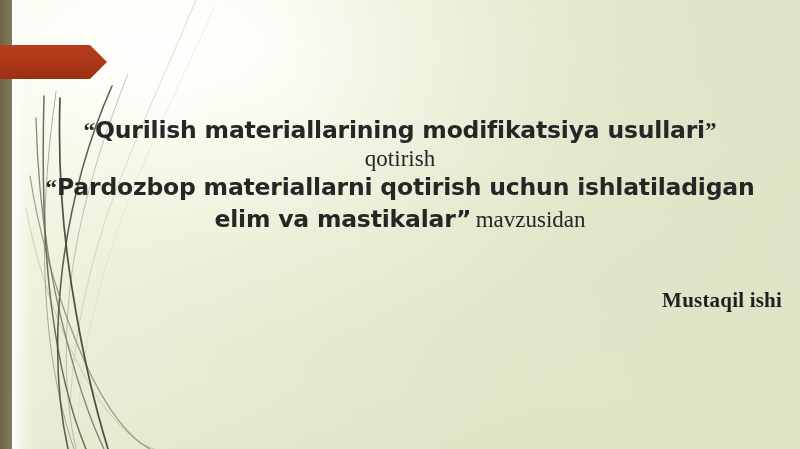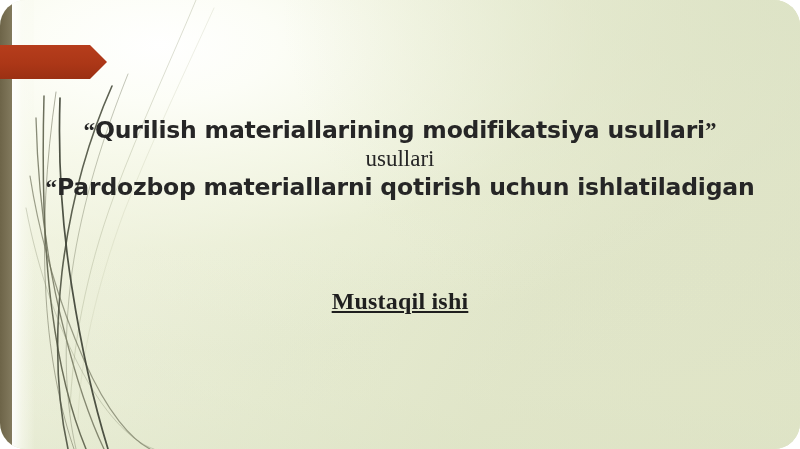--- a/index.html
+++ b/index.html
@@ -11,21 +11,20 @@
   body {
     font-family: "Liberation Sans", sans-serif;
   }
 
   #slide {
     position: relative;
     width: 800px;
     height: 449px;
     overflow: hidden;
     background: #dee3c6;
-    border-radius: 26px;
   }
 
   
   .bg-base {
     position: absolute;
     inset: 0;
     background:
       radial-gradient(120% 100% at 20% 10%,
           rgba(255,255,255,0.98) 0%,
           rgba(253,254,248,0.95) 12%,
@@ -136,27 +135,26 @@
   .line1 { margin-bottom: 4px; }
   .line2 { margin-bottom: 3px; }
   .line3 { margin-bottom: 7px; }
   .line4 { margin-bottom: 0; }
 
   .subtitle {
     position: absolute;
     left: 18px;
     top: 288px;
     width: 764px;
-    text-align: center;
+    text-align: right;
     font-family: "Liberation Serif", serif;
     font-weight: bold;
-    font-size: 24px;
+    font-size: 21px;
     color: #1f1f1f;
     letter-spacing: 0.2px;
-    text-decoration: underline;
   }
 </style>
 </head>
 <body>
 
 <div id="slide">
 
   <div class="bg-base"></div>
   <div class="bg-tint-tr"></div>
   <div class="bg-tint-bottom"></div>
@@ -192,27 +190,30 @@
 
   <div class="text-block">
 
     <div class="title-lines">
 
       <div class="tline line1">
         <span class="quote-mark">“</span><span class="t-bold">Qurilish materiallarining modifikatsiya usullari</span><span class="quote-mark">”</span>
       </div>
 
       <div class="tline line2">
-        <span class="t-serif">usullari</span>
+        <span class="t-serif">qotirish</span>
       </div>
 
       <div class="tline line3">
         <span class="quote-mark">“</span><span class="t-bold">Pardozbop materiallarni qotirish uchun ishlatiladigan</span>
       </div>
 
+      <div class="tline line4">
+        <span class="t-bold">elim va mastikalar”</span><span>&nbsp;</span><span class="t-serif">mavzusidan</span>
+      </div>
 
     </div>
 
     <div class="subtitle">Mustaqil ishi</div>
 
   </div>
 
 </div>
 
 </body></html>

